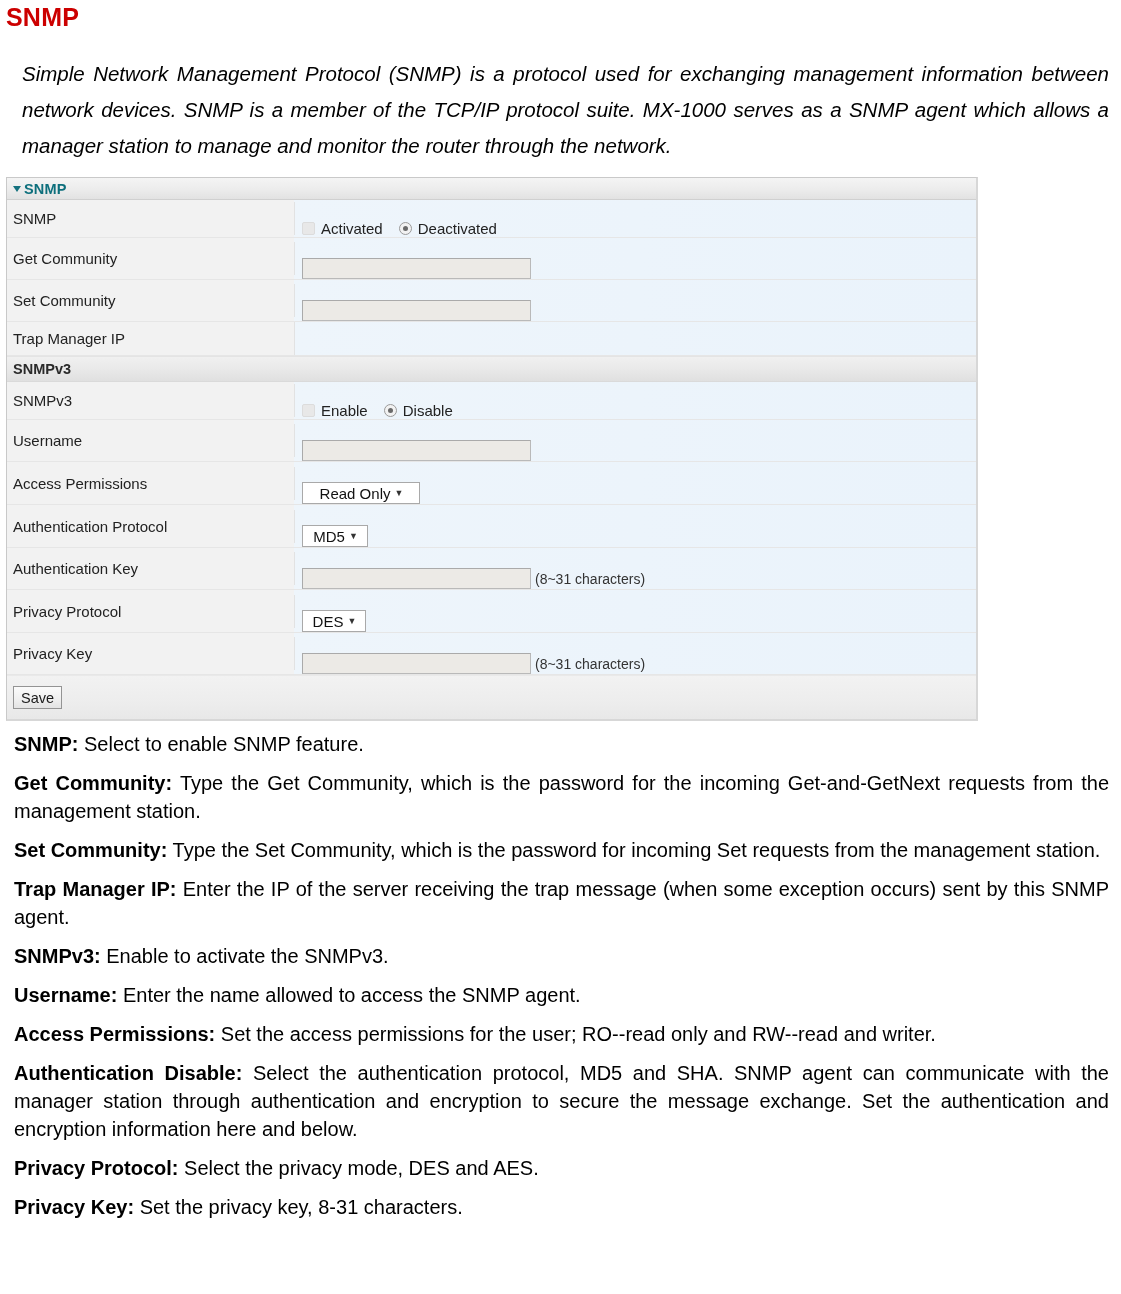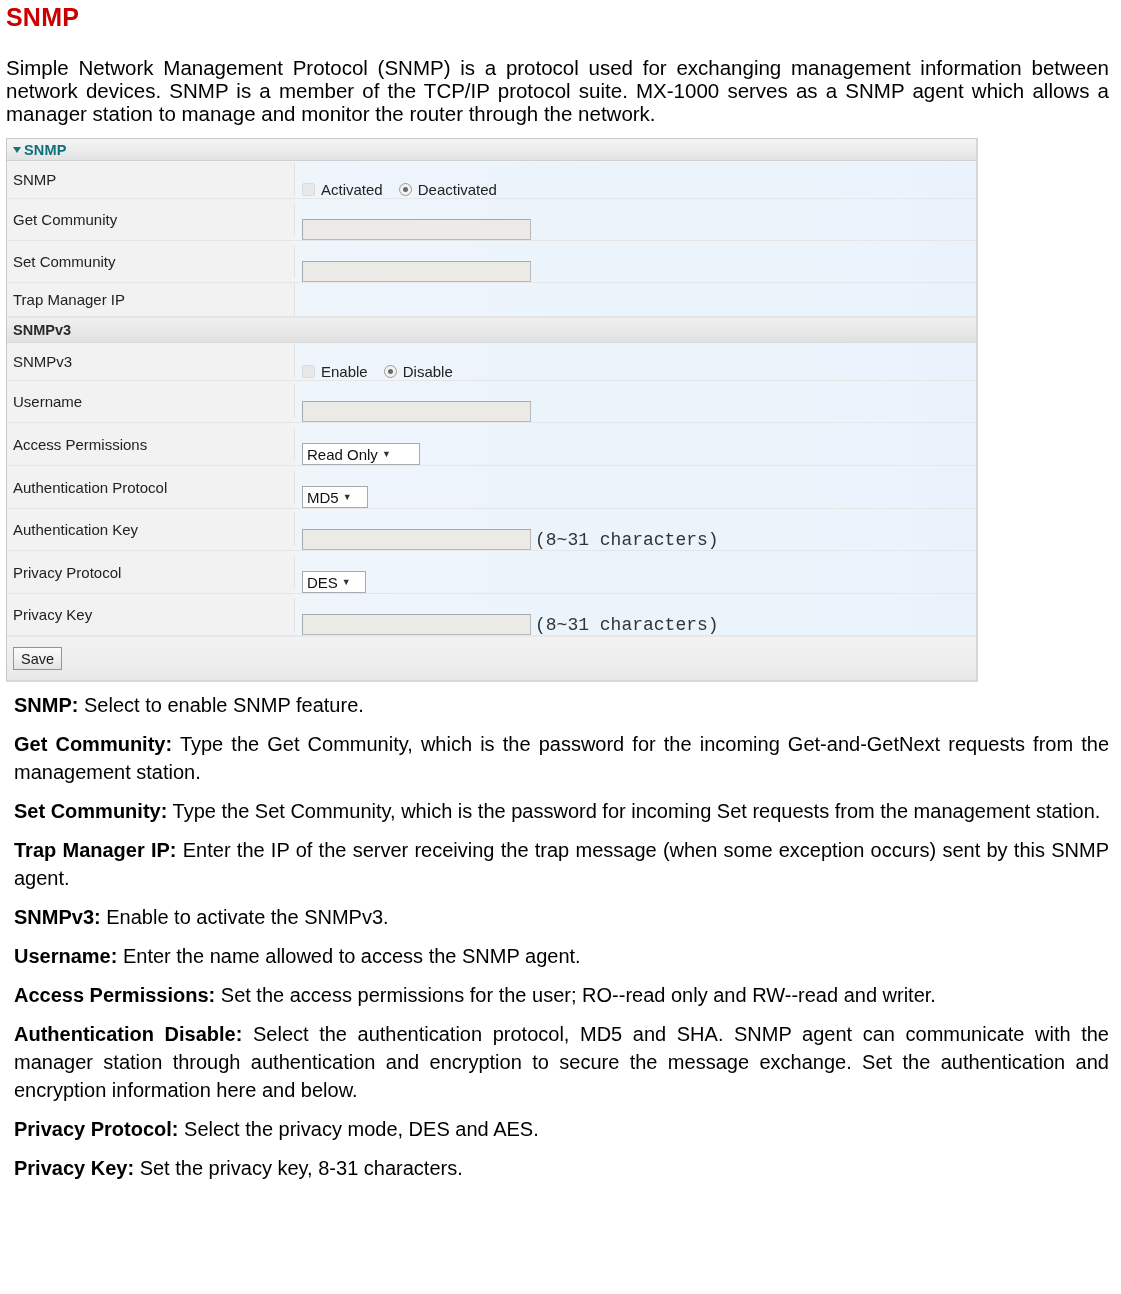--- a/index.html
+++ b/index.html
@@ -28,24 +28,25 @@
     color: #cc0000;
     margin: 0;
     padding: 2px 0 0 0;
     letter-spacing: 0.2px;
     line-height: 30px;
   }
 
   
   .intro {
     font-size: 20.5px;
-    line-height: 23px;
+    line-height: 36px;
     text-align: justify;
-    margin: 24px 0 0 0;
+    margin: 24px 0 0 16px;
     padding-right: 4px;
+    font-style: italic;
   }
 
   
   .panel-wrap {
     margin: 13px 0 0 0;
     width: 976px;
     position: relative;
   }
   .panel {
     width: 972px;
@@ -170,36 +171,35 @@
     display: flex;
     align-items: center;
     padding-left: 3px;
     font-family: "Liberation Sans", sans-serif;
   }
   .txtbox.w-wide  { width: 229px; }
   .txtbox.w-ip    { width: 229px; background: #f7f7f5; }
   .txtbox.w-key   { width: 229px; }
 
   .hint {
-    font-size: 18px;
+    font-size: 14px;
     color: #333333;
     margin-left: 4px;
     white-space: nowrap;
-    font-family: Liberation Mono, monospace;
   }
 
   
   .selbox {
     height: 22px;
     background: #ffffff;
     border: 1px solid #a9a9a9;
     box-sizing: border-box;
     display: flex;
     align-items: center;
-    justify-content: flex-start;
+    justify-content: center;
     padding: 0 3px 0 4px;
     font-size: 15px;
     color: #111111;
   }
   .selbox.w-acc { width: 118px; }
   .selbox.w-md5 { width: 66px; }
   .selbox.w-des { width: 64px; }
   .selbox .arw { font-size: 9px; color: #333333; margin-left: 4px; line-height: 1; }
 
   

